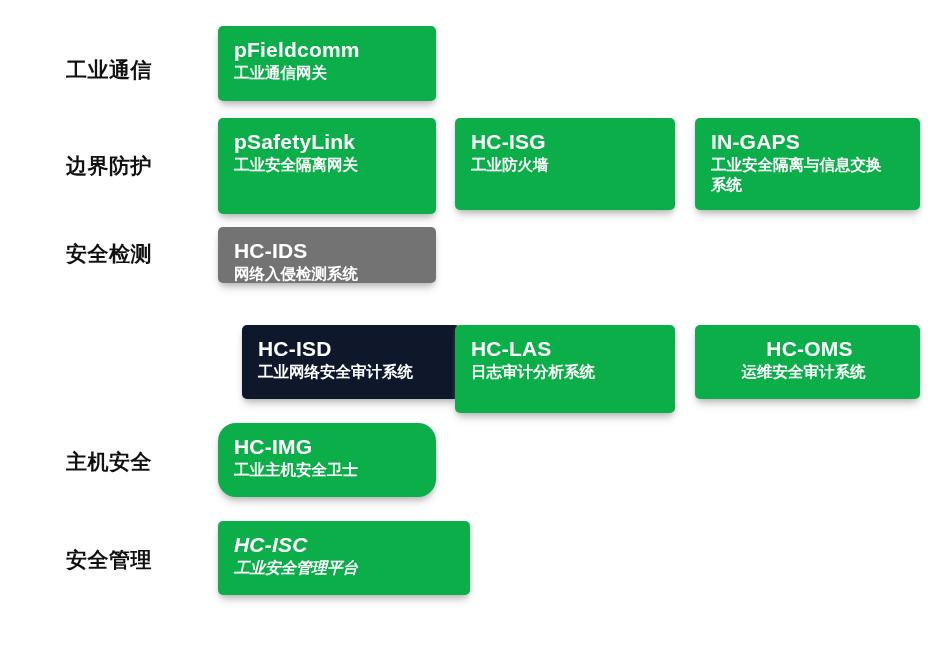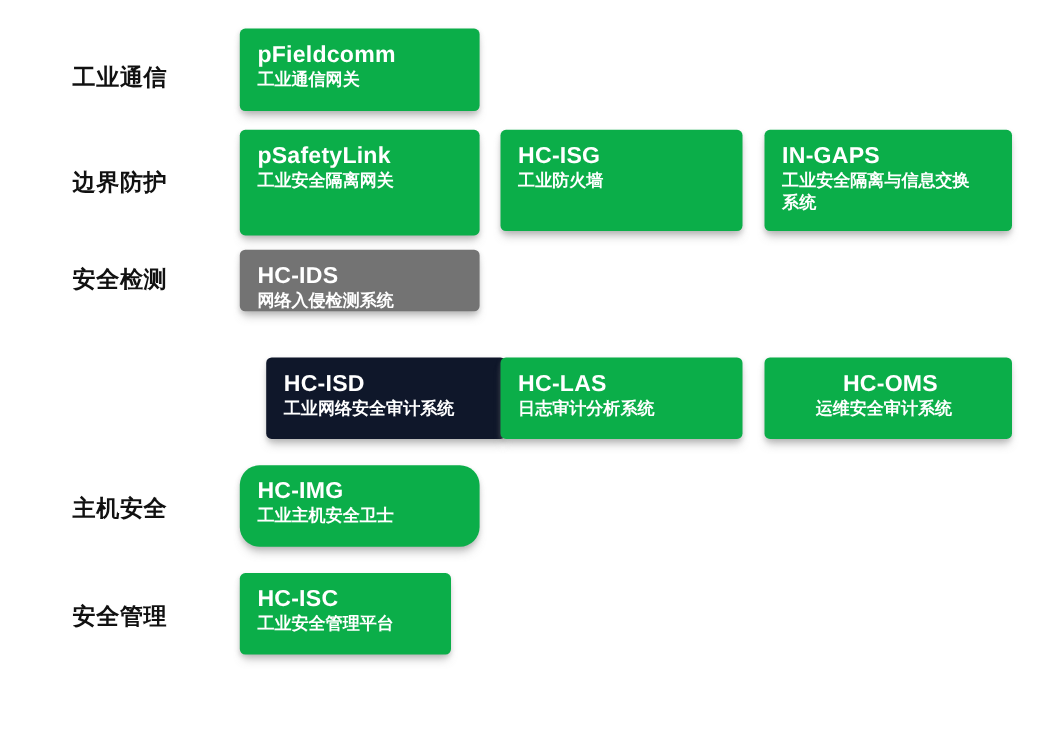--- a/index.html
+++ b/index.html
@@ -81,31 +81,31 @@
     </div>
     <div class="row-label" style="top: 240px;">安全检测</div>
     <div class="card" style="left: 218px; width: 218px; top: 227px; height: 56px; background: #737373;">
       <div class="card-title">HC-IDS</div>
       <div class="card-subtitle">网络入侵检测系统</div>
     </div>
     <div class="card" style="left: 218px; width: 218px; top: 325px; height: 74px; background: #0f172a; margin-left: 24px;">
       <div class="card-title">HC-ISD</div>
       <div class="card-subtitle">工业网络安全审计系统</div>
     </div>
-    <div class="card" style="left: 455px; width: 220px; top: 325px; height: 74px; background: rgb(11, 174, 73);">
+    <div class="card" style="left: 455px; width: 220px; top: 325px; height: 88px; background: rgb(11, 174, 73);">
       <div class="card-title">HC-LAS</div>
       <div class="card-subtitle">日志审计分析系统</div>
     </div>
     <div class="card" style="left: 695px; width: 225px; top: 325px; height: 74px; background: rgb(11, 174, 73); text-align: center;">
       <div class="card-title">HC-OMS</div>
       <div class="card-subtitle">运维安全审计系统</div>
     </div>
     <div class="row-label" style="top: 448px;">主机安全</div>
     <div class="card" style="left: 218px; width: 218px; top: 423px; height: 74px; background: rgb(11, 174, 73); border-radius: 18px;">
       <div class="card-title">HC-IMG</div>
       <div class="card-subtitle">工业主机安全卫士</div>
     </div>
     <div class="row-label" style="top: 546px;">安全管理</div>
-    <div class="card" style="left: 218px; width: 192px; top: 521px; height: 74px; background: rgb(11, 174, 73);">
+    <div class="card" style="left: 218px; width: 252px; top: 521px; height: 74px; background: rgb(11, 174, 73); font-style: italic;">
       <div class="card-title">HC-ISC</div>
       <div class="card-subtitle">工业安全管理平台</div>
     </div>
   </div>
 
 </body></html>

